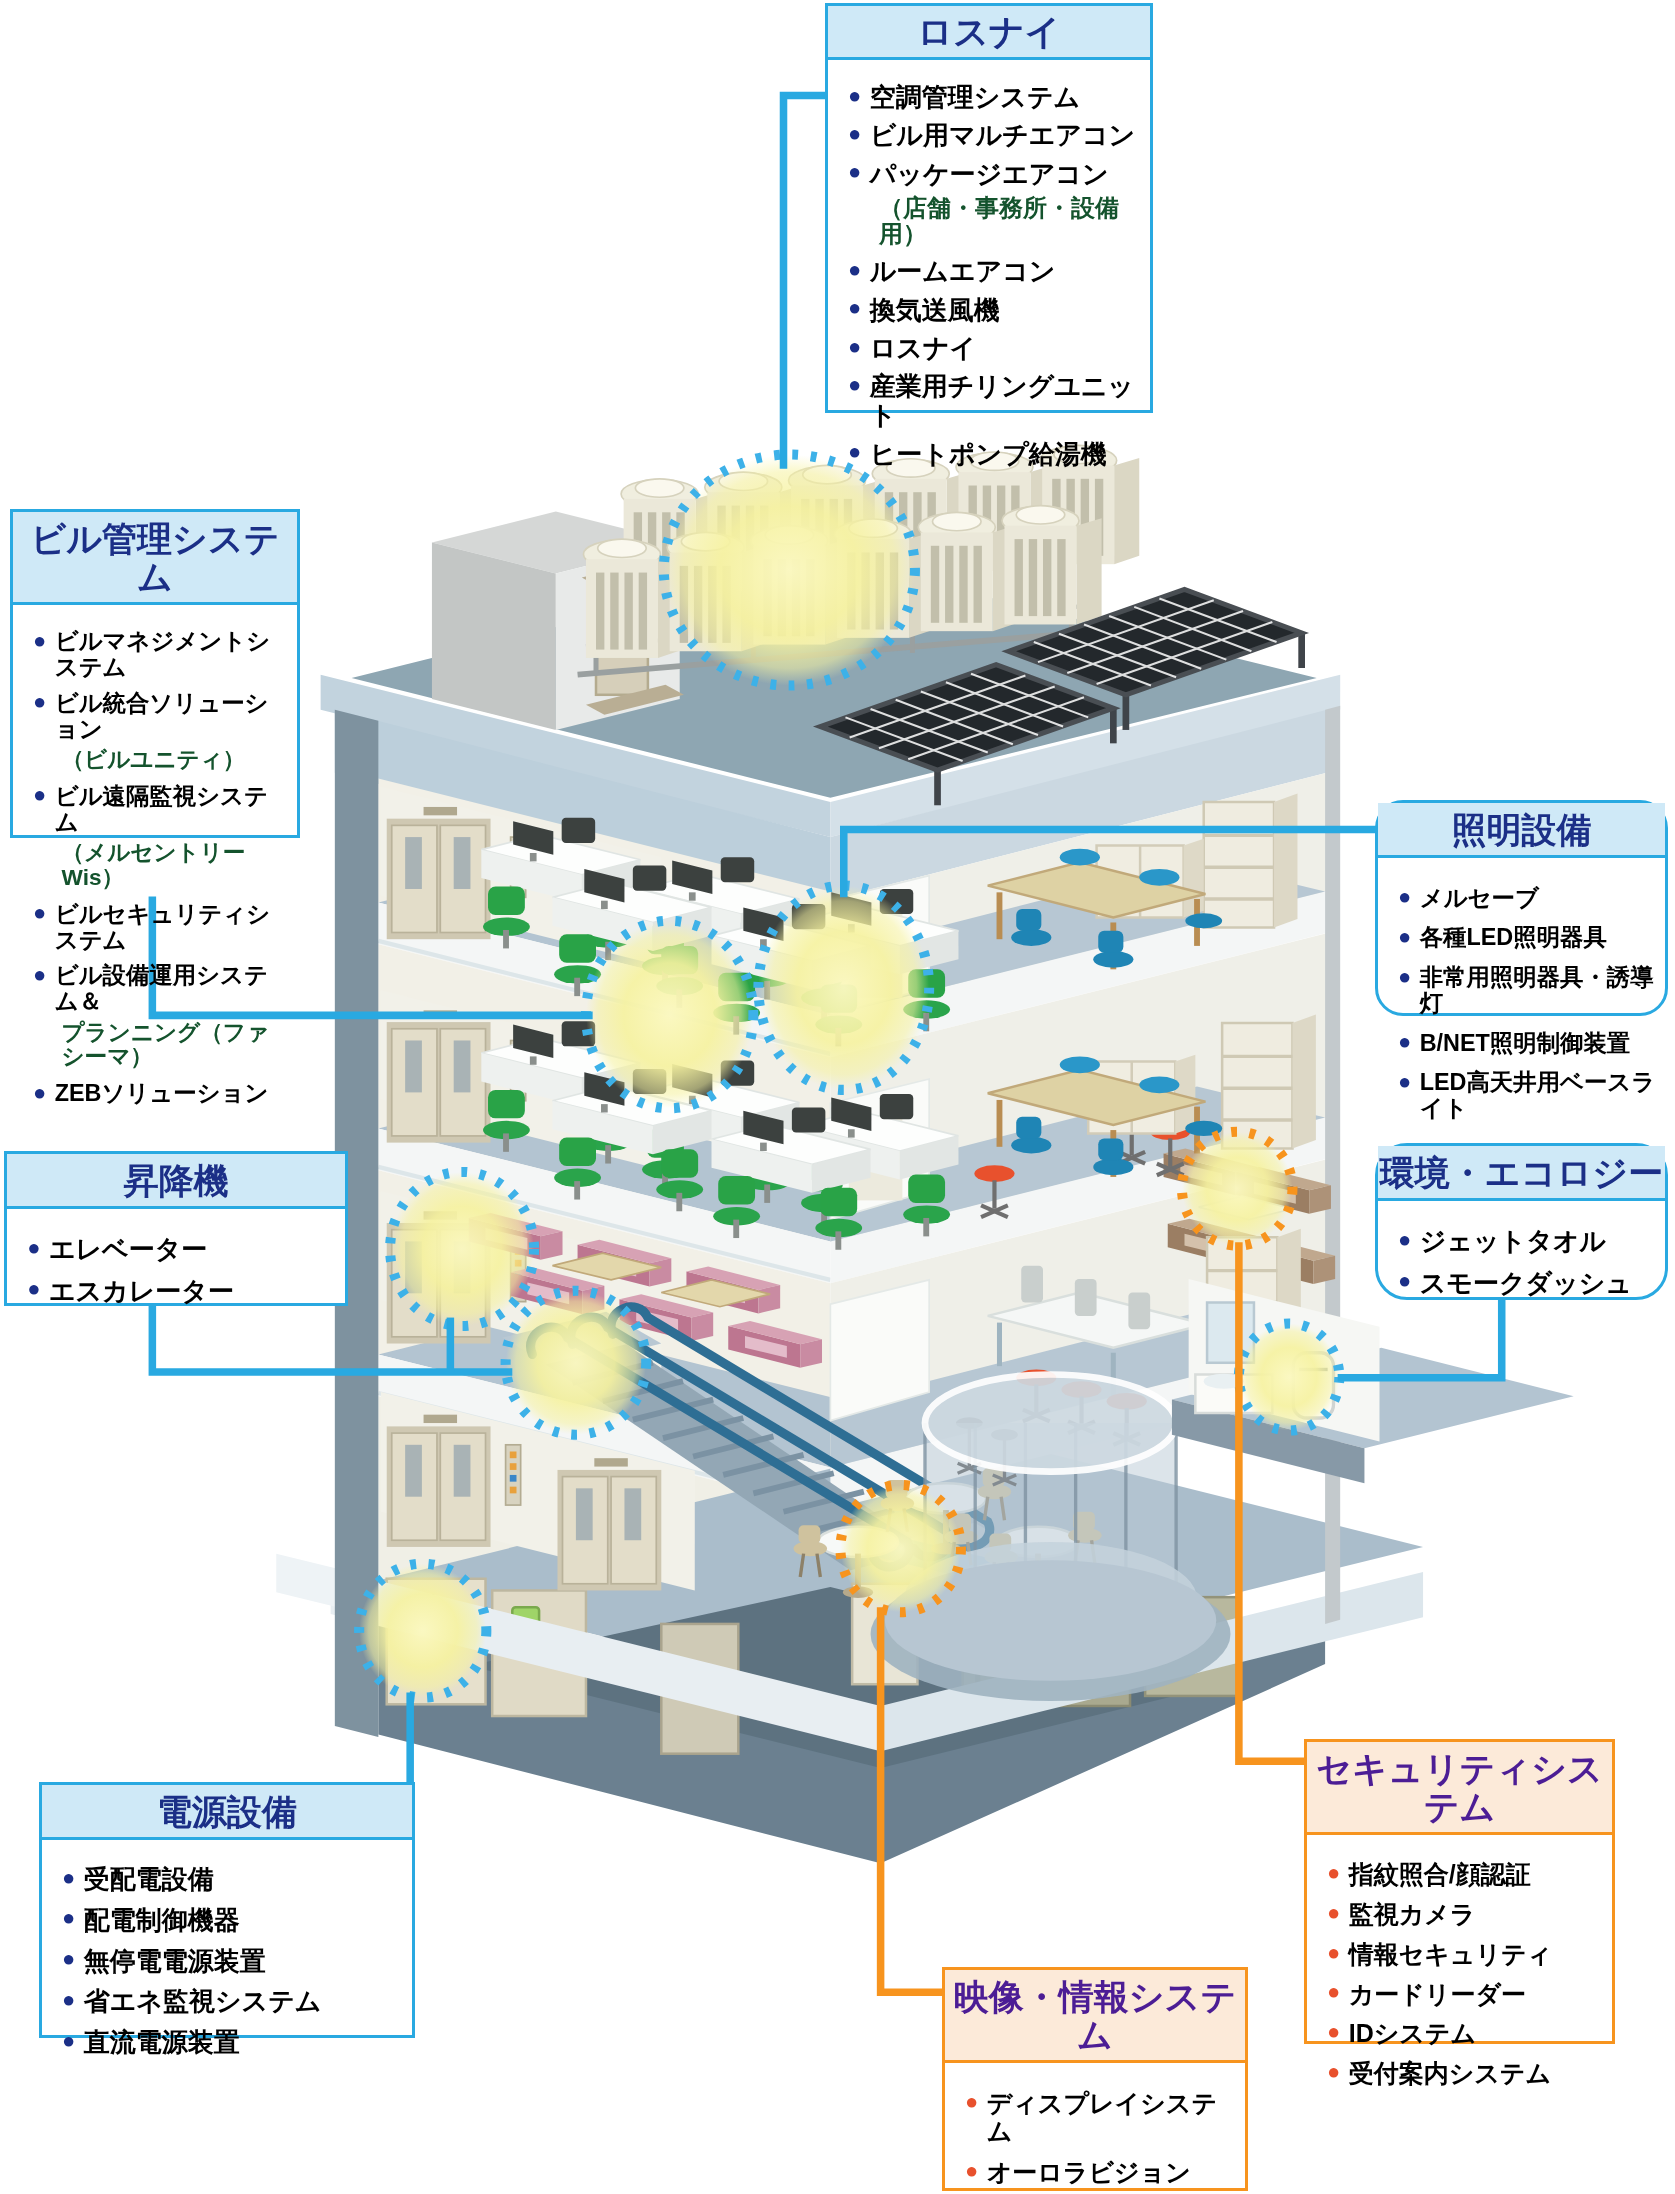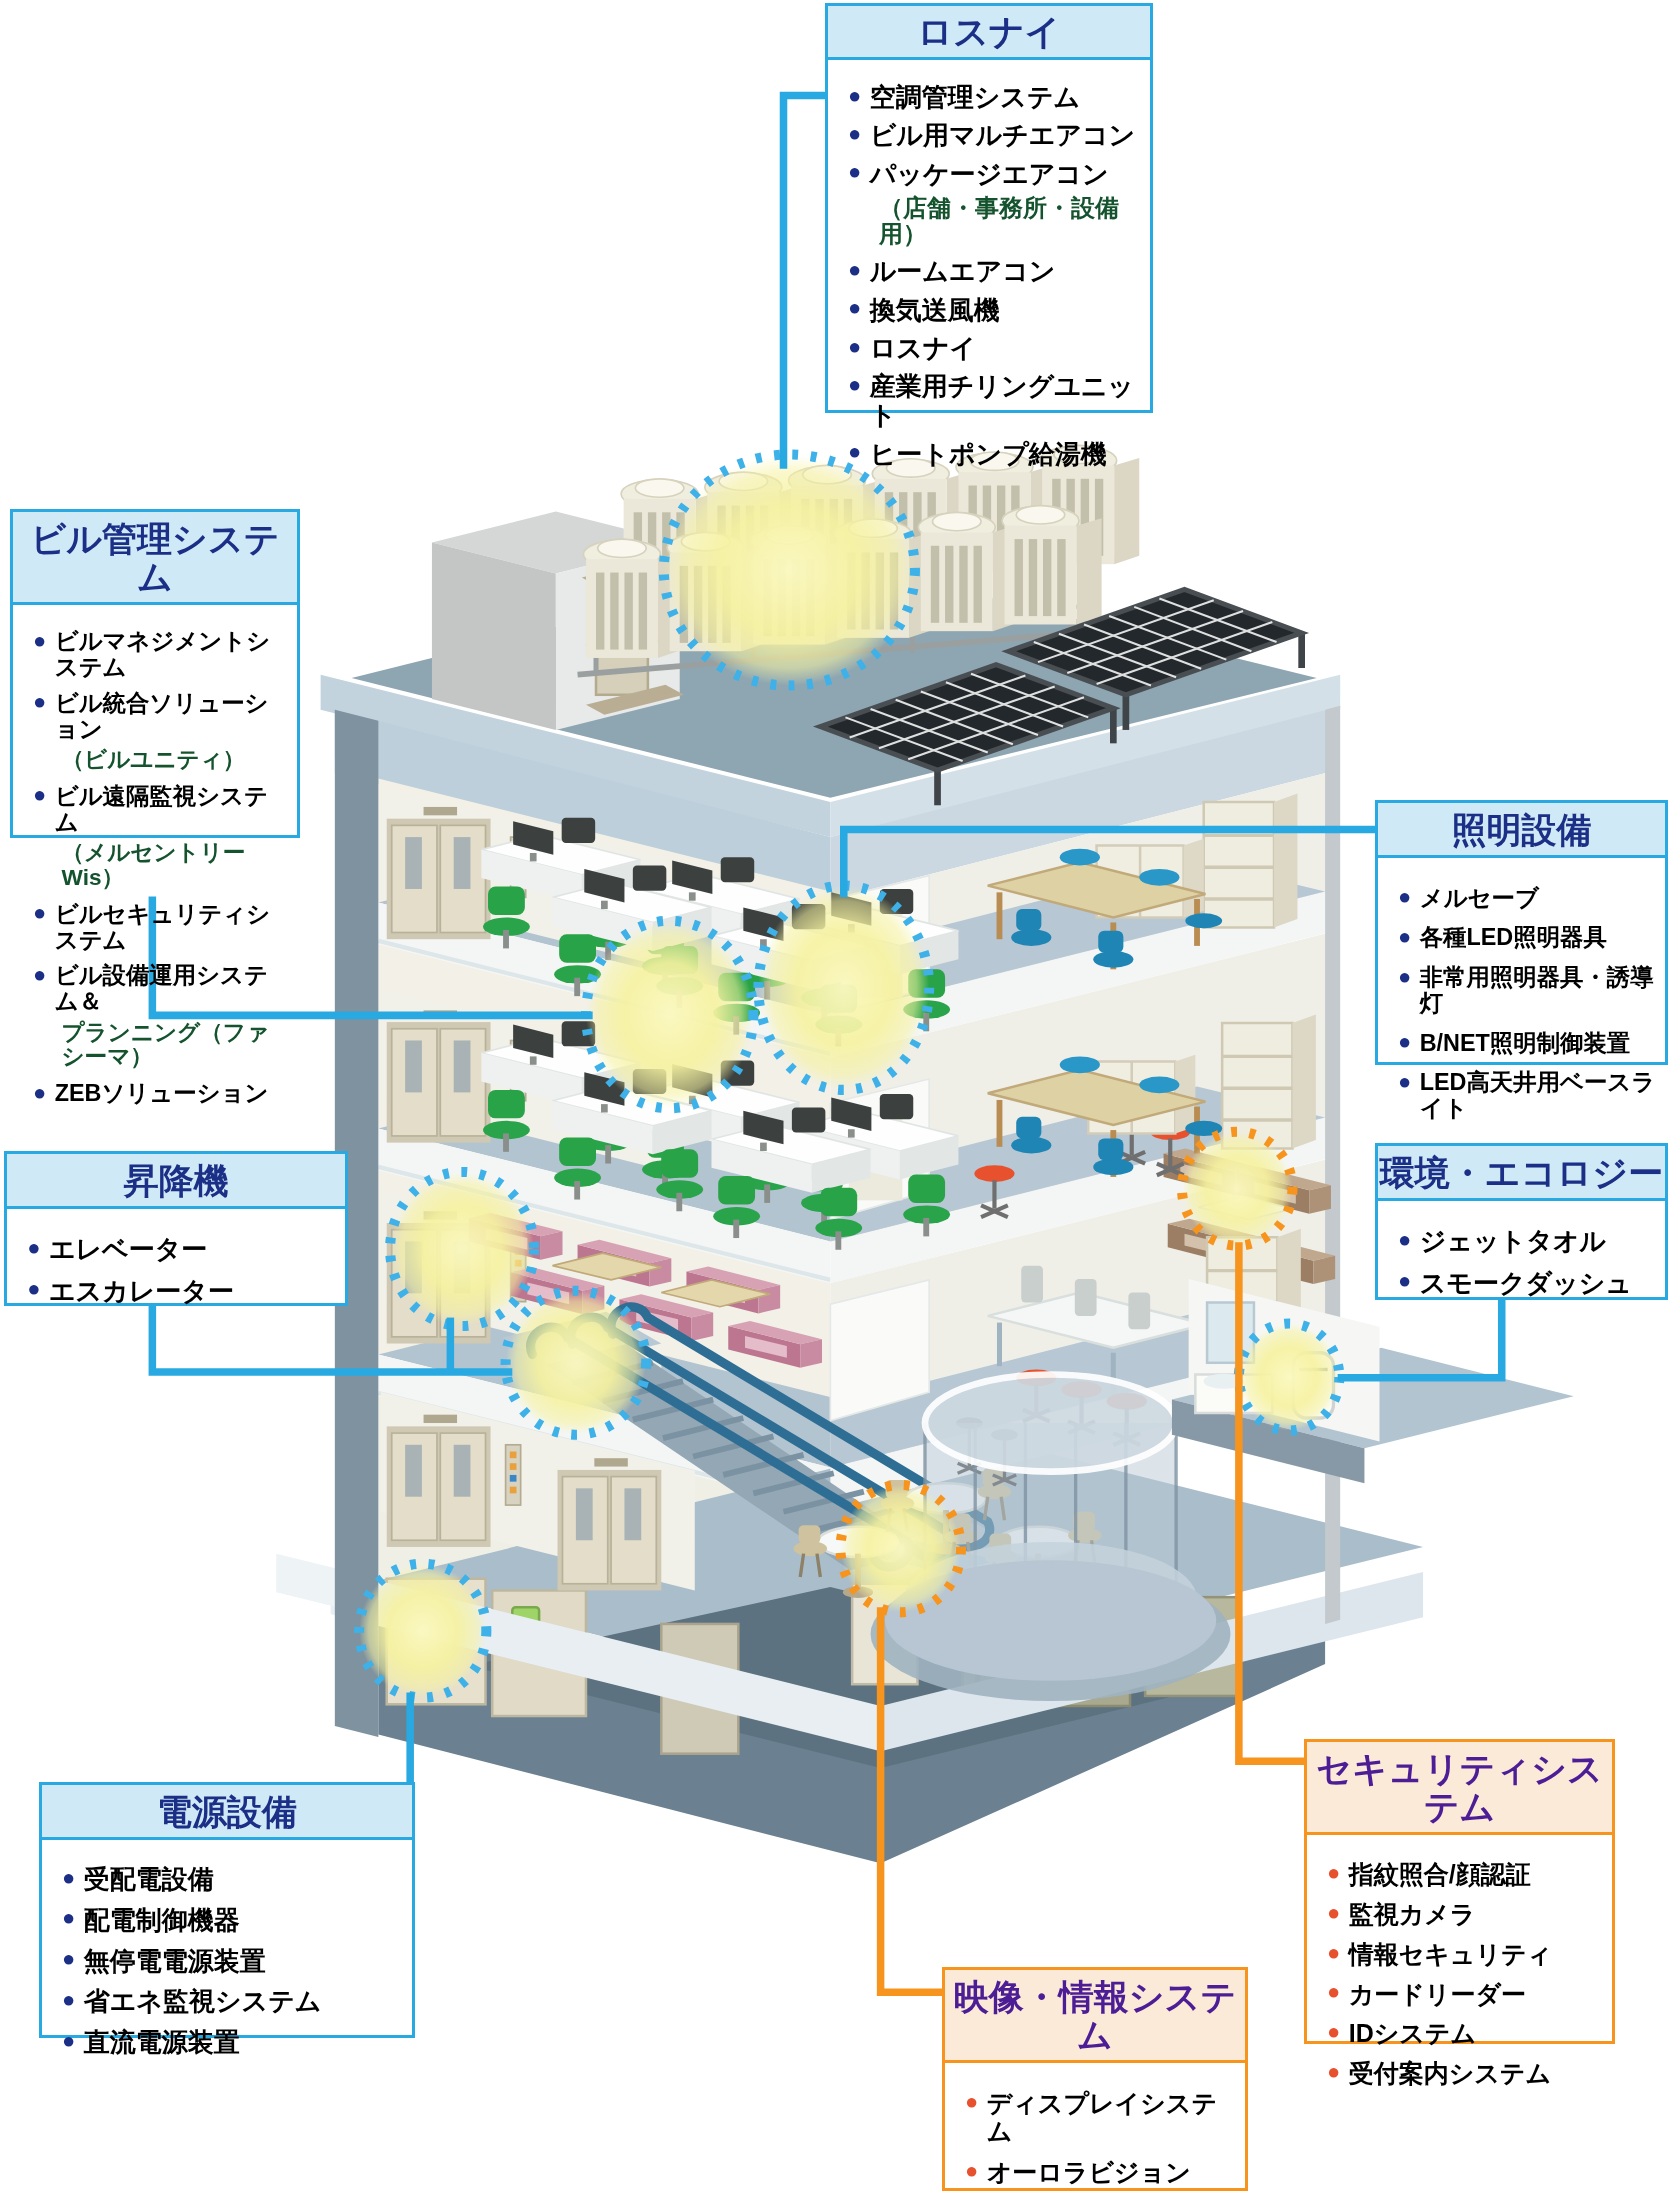--- a/index.html
+++ b/index.html
@@ -15,25 +15,25 @@
   .item .dot{color:#1b2f87;font-size:22px;margin:1.7px 8.4px 0 0;line-height:1;}
   .sub{font-size:24px;font-weight:bold;color:#14532d;margin:-3.3px 0 10px 31px;line-height:1.1;}
   .callout.orange{border-color:#f7941e;}
   .callout.orange .hd{background:#fcead9;border-bottom-color:#f7941e;color:#4c1d95;}
   .callout.orange .item .dot{color:#e8512d;}
   #c-air{left:825px;top:2.5px;width:328px;height:410px;}
   #c-air .item{margin:9.2px 0;}
   #c-bms{left:10px;top:509px;width:290px;height:329px;}
   #c-bms .item{font-size:23.4px;margin:9.2px 0;}
   #c-bms .sub{font-size:22.6px;margin-left:28.5px;}
-  #c-light{left:1375px;top:800px;width:293px;height:265px;}
+  #c-light{left:1375px;top:800px;width:293px;height:216px;border-radius:28px;}
   #c-light .item{font-size:23.4px;margin:13.4px 0;}
   #c-elev{left:4.2px;top:1151px;width:344px;height:155px;}
   #c-elev .item{margin:12.6px 0;}
-  #c-eco{left:1375px;top:1143px;width:293px;height:157px;}
+  #c-eco{left:1375px;top:1143px;width:293px;height:157px;border-radius:32px;}
   #c-eco .item{margin:12.6px 0;}
   #c-power{left:39px;top:1782px;width:376px;height:256px;}
   #c-power .item{margin:11.7px 0;}
   #c-sec{left:1304px;top:1739px;width:311px;height:305px;}
   #c-sec .item{font-size:25px;margin:11.7px 0;}
   #c-video{left:942px;top:1967px;width:306px;height:224px;}
   #c-video .item{font-size:25px;margin:12.6px 0;}
 </style>
 </head>
 <body>

